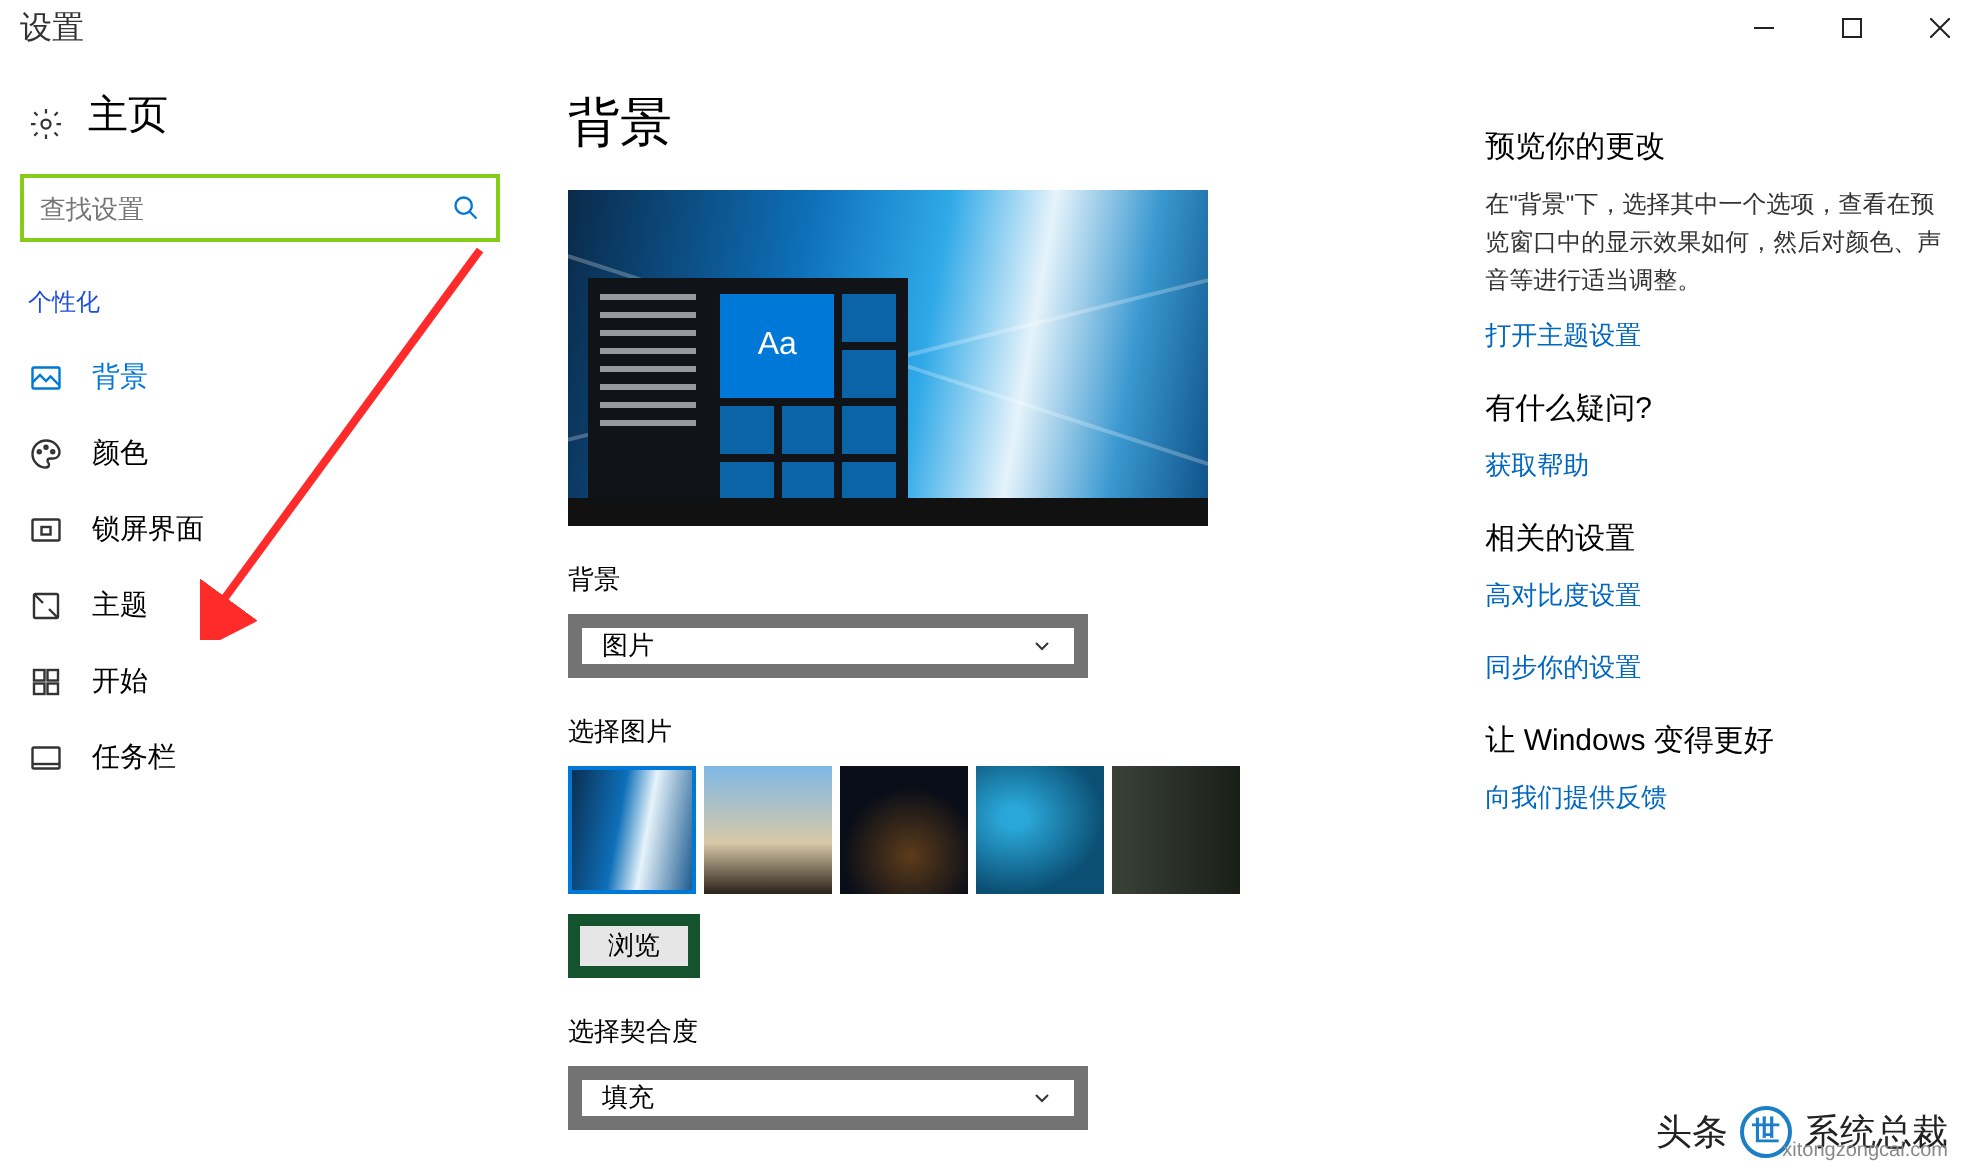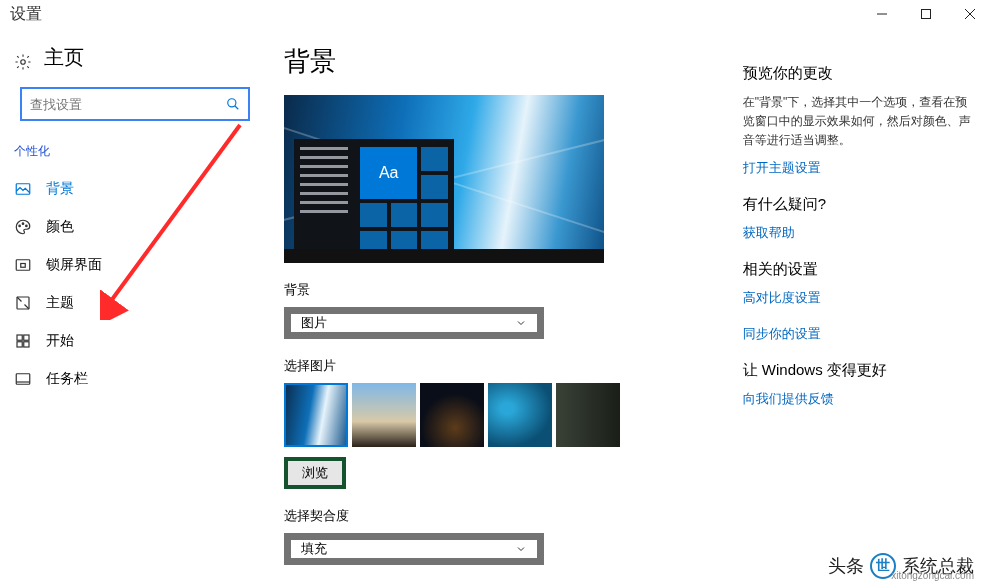--- a/index.html
+++ b/index.html
@@ -4,21 +4,21 @@
 <style>
 * { margin: 0; padding: 0; box-sizing: border-box; font-family: "Microsoft YaHei", "Segoe UI", sans-serif; }
 body { background: #fff; color: #000; font-size: 13px; width: 992px; height: 585px; overflow: hidden; position: relative; }
 .titlebar { height: 28px; display: flex; align-items: center; padding-left: 10px; }
 .titlebar .title { font-size: 16px; color: #333; }
 .winbtns { position: absolute; right: 0; top: 0; display: flex; }
 .winbtn { width: 44px; height: 28px; display: flex; align-items: center; justify-content: center; color: #222; }
 .layout { display: flex; height: calc(100% - 28px); }
 .sidebar { width: 260px; padding: 8px 8px 0 8px; }
 .home { display: flex; align-items: flex-end; gap: 12px; padding: 8px 6px 12px 6px; font-size: 20px; }
-.search { display: flex; align-items: center; border: 2px solid #3b82f6; height: 34px; padding: 0 8px; margin: 4px 2px 18px 12px; background: #fff; gap: 20px; }
+.search { display: flex; align-items: center; border: 2px solid #84cc16; height: 34px; padding: 0 8px; margin: 4px 2px 18px 2px; background: #fff; gap: 20px; }
 .search input { border: none; outline: none; flex: 1; font-size: 13px; color: #555; background: transparent; }
 .sect-label { color: #1d4ed8; font-size: 12px; padding: 4px 6px 10px 6px; }
 .navitem { display: flex; align-items: center; gap: 14px; height: 38px; padding: 0 6px; font-size: 14px; cursor: pointer; }
 .navitem.active { color: #0078d7; }
 .navitem.active .navicon { color: #0078d7; }
 .navicon { width: 18px; height: 18px; display: inline-flex; align-items: center; justify-content: center; color: #333; }
 .main { flex: 1; padding: 16px 20px 0 24px; overflow: hidden; display: flex; }
 .content { width: 460px; }
 h1.page-title { font-size: 26px; font-weight: 400; margin-bottom: 16px; }
 .preview { width: 320px; height: 168px; background: #1d4ed8; position: relative; overflow: hidden; }
@@ -35,21 +35,21 @@
 .tile.big { grid-column: span 2; grid-row: span 2; background: #0078d7; display: flex; align-items: center; justify-content: center; color: #fff; font-size: 16px; }
 .label { font-size: 13px; margin: 18px 0 8px 0; }
 .combo { width: 260px; height: 32px; border: 7px solid #737373; display: flex; align-items: center; justify-content: space-between; padding: 0 10px; background: #fff; cursor: pointer; }
 .thumbs { display: flex; gap: 4px; margin-top: 2px; }
 .thumb { width: 64px; height: 64px; background: #555; display: inline-block; }
 .th1 { background: linear-gradient(100deg,#0a2a4a,#0e6fb8 40%,#e6f3fb 60%,#0d4f86); outline: 2px solid #0078d7; outline-offset: -2px; }
 .th2 { background: linear-gradient(180deg,#7fb8e6 0%,#d8c9a8 60%,#2a2118 100%); }
 .th3 { background: radial-gradient(circle at 55% 70%,#5a3a1a 2%,#0a0e18 60%); }
 .th4 { background: radial-gradient(ellipse at 30% 40%,#2aa7d8 10%,#0b4f74 70%); }
 .th5 { background: linear-gradient(90deg,#3a4238,#1a1e18); }
-.browse { margin-top: 10px; height: 32px; padding: 0 14px; border: 4px solid #14532d; background: #e6e6e6; cursor: pointer; font-size: 13px; }
+.browse { margin-top: 10px; height: 32px; padding: 0 14px; border: 6px solid #14532d; background: #e6e6e6; cursor: pointer; font-size: 13px; }
 .rightcol { width: 230px; padding-top: 20px; }
 .rc-head { font-size: 15px; margin-bottom: 10px; }
 .rc-text { font-size: 12px; color: #333; line-height: 1.6; margin-bottom: 8px; }
 .link { color: #0067c0; font-size: 13px; display: block; margin: 6px 0 18px 0; cursor: pointer; }
 .rc-block { margin-bottom: 14px; }
 .arrow { position: absolute; left: 100px; top: 120px; pointer-events: none; }
 .watermark { position: absolute; right: 18px; bottom: 6px; display: flex; align-items: center; gap: 6px; font-size: 18px; color: #222; font-weight: 500; pointer-events: none; }
 .watermark .url { position: absolute; right: 0; bottom: -2px; font-size: 10px; color: #888; }
 .wm-badge { width: 26px; height: 26px; border: 2px solid #1a7fc4; border-radius: 50%; display: inline-flex; align-items: center; justify-content: center; color: #1a7fc4; font-size: 14px; font-weight: bold; }
 svg { display: block; }

